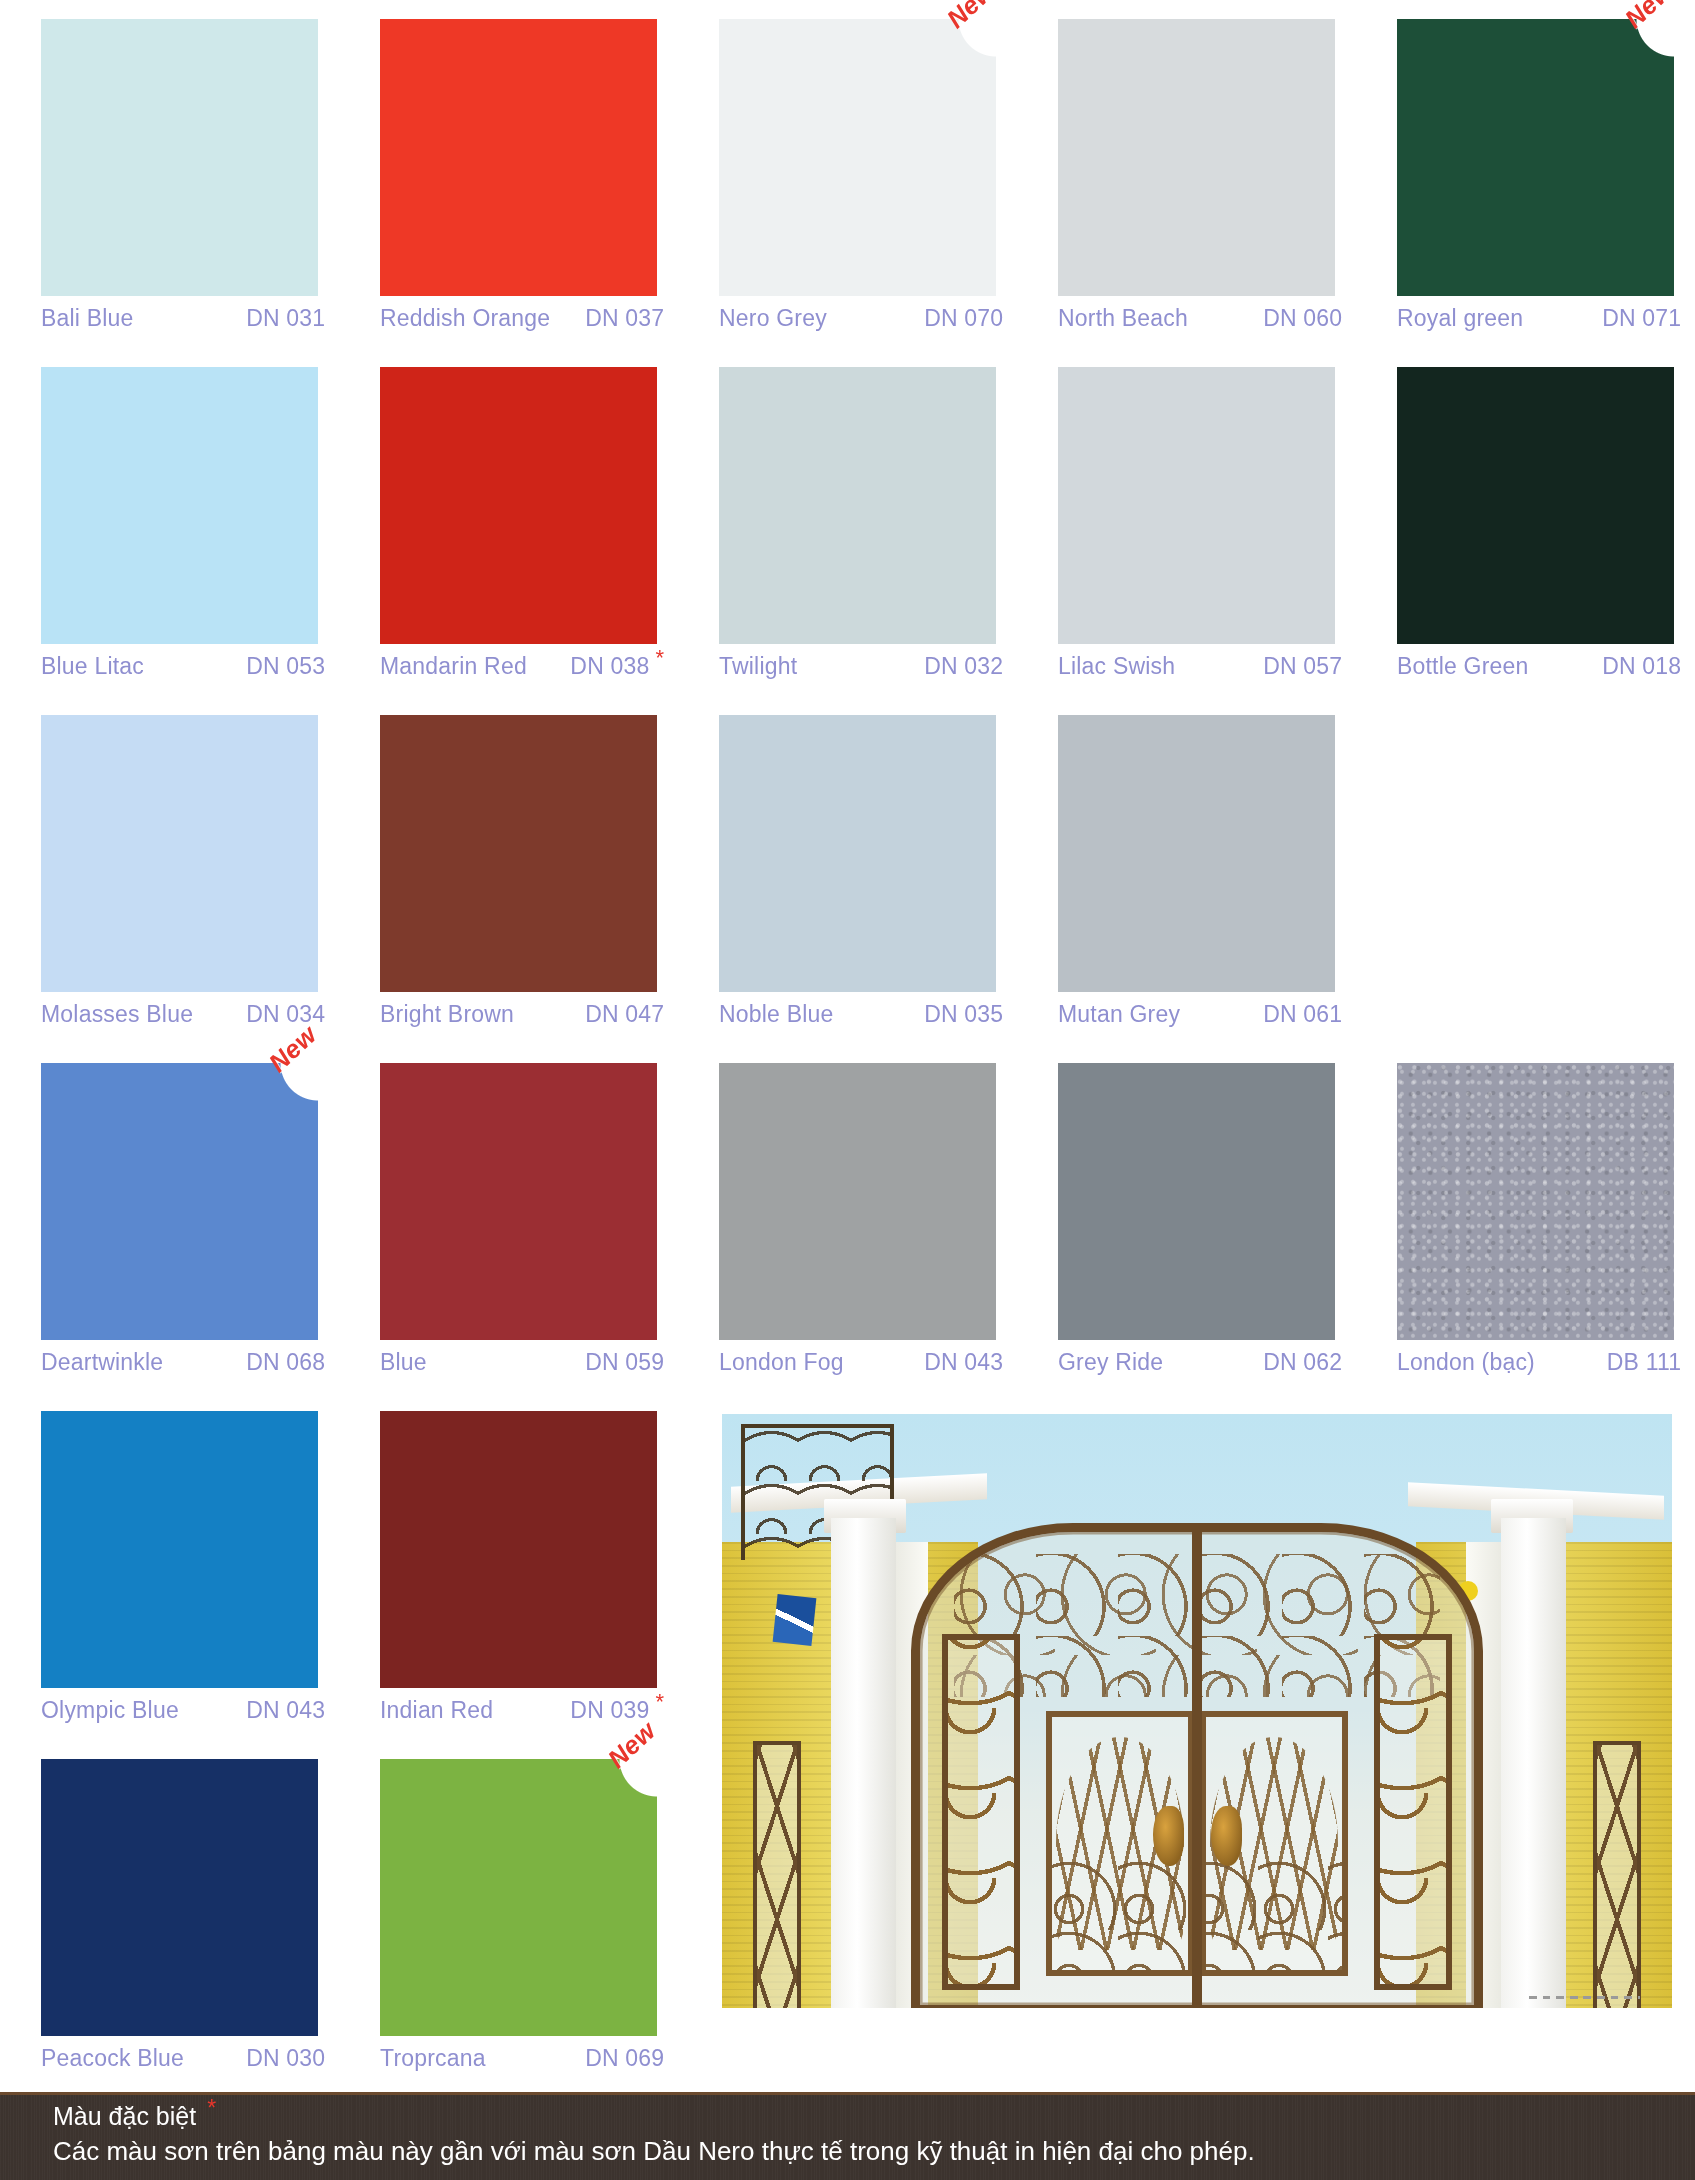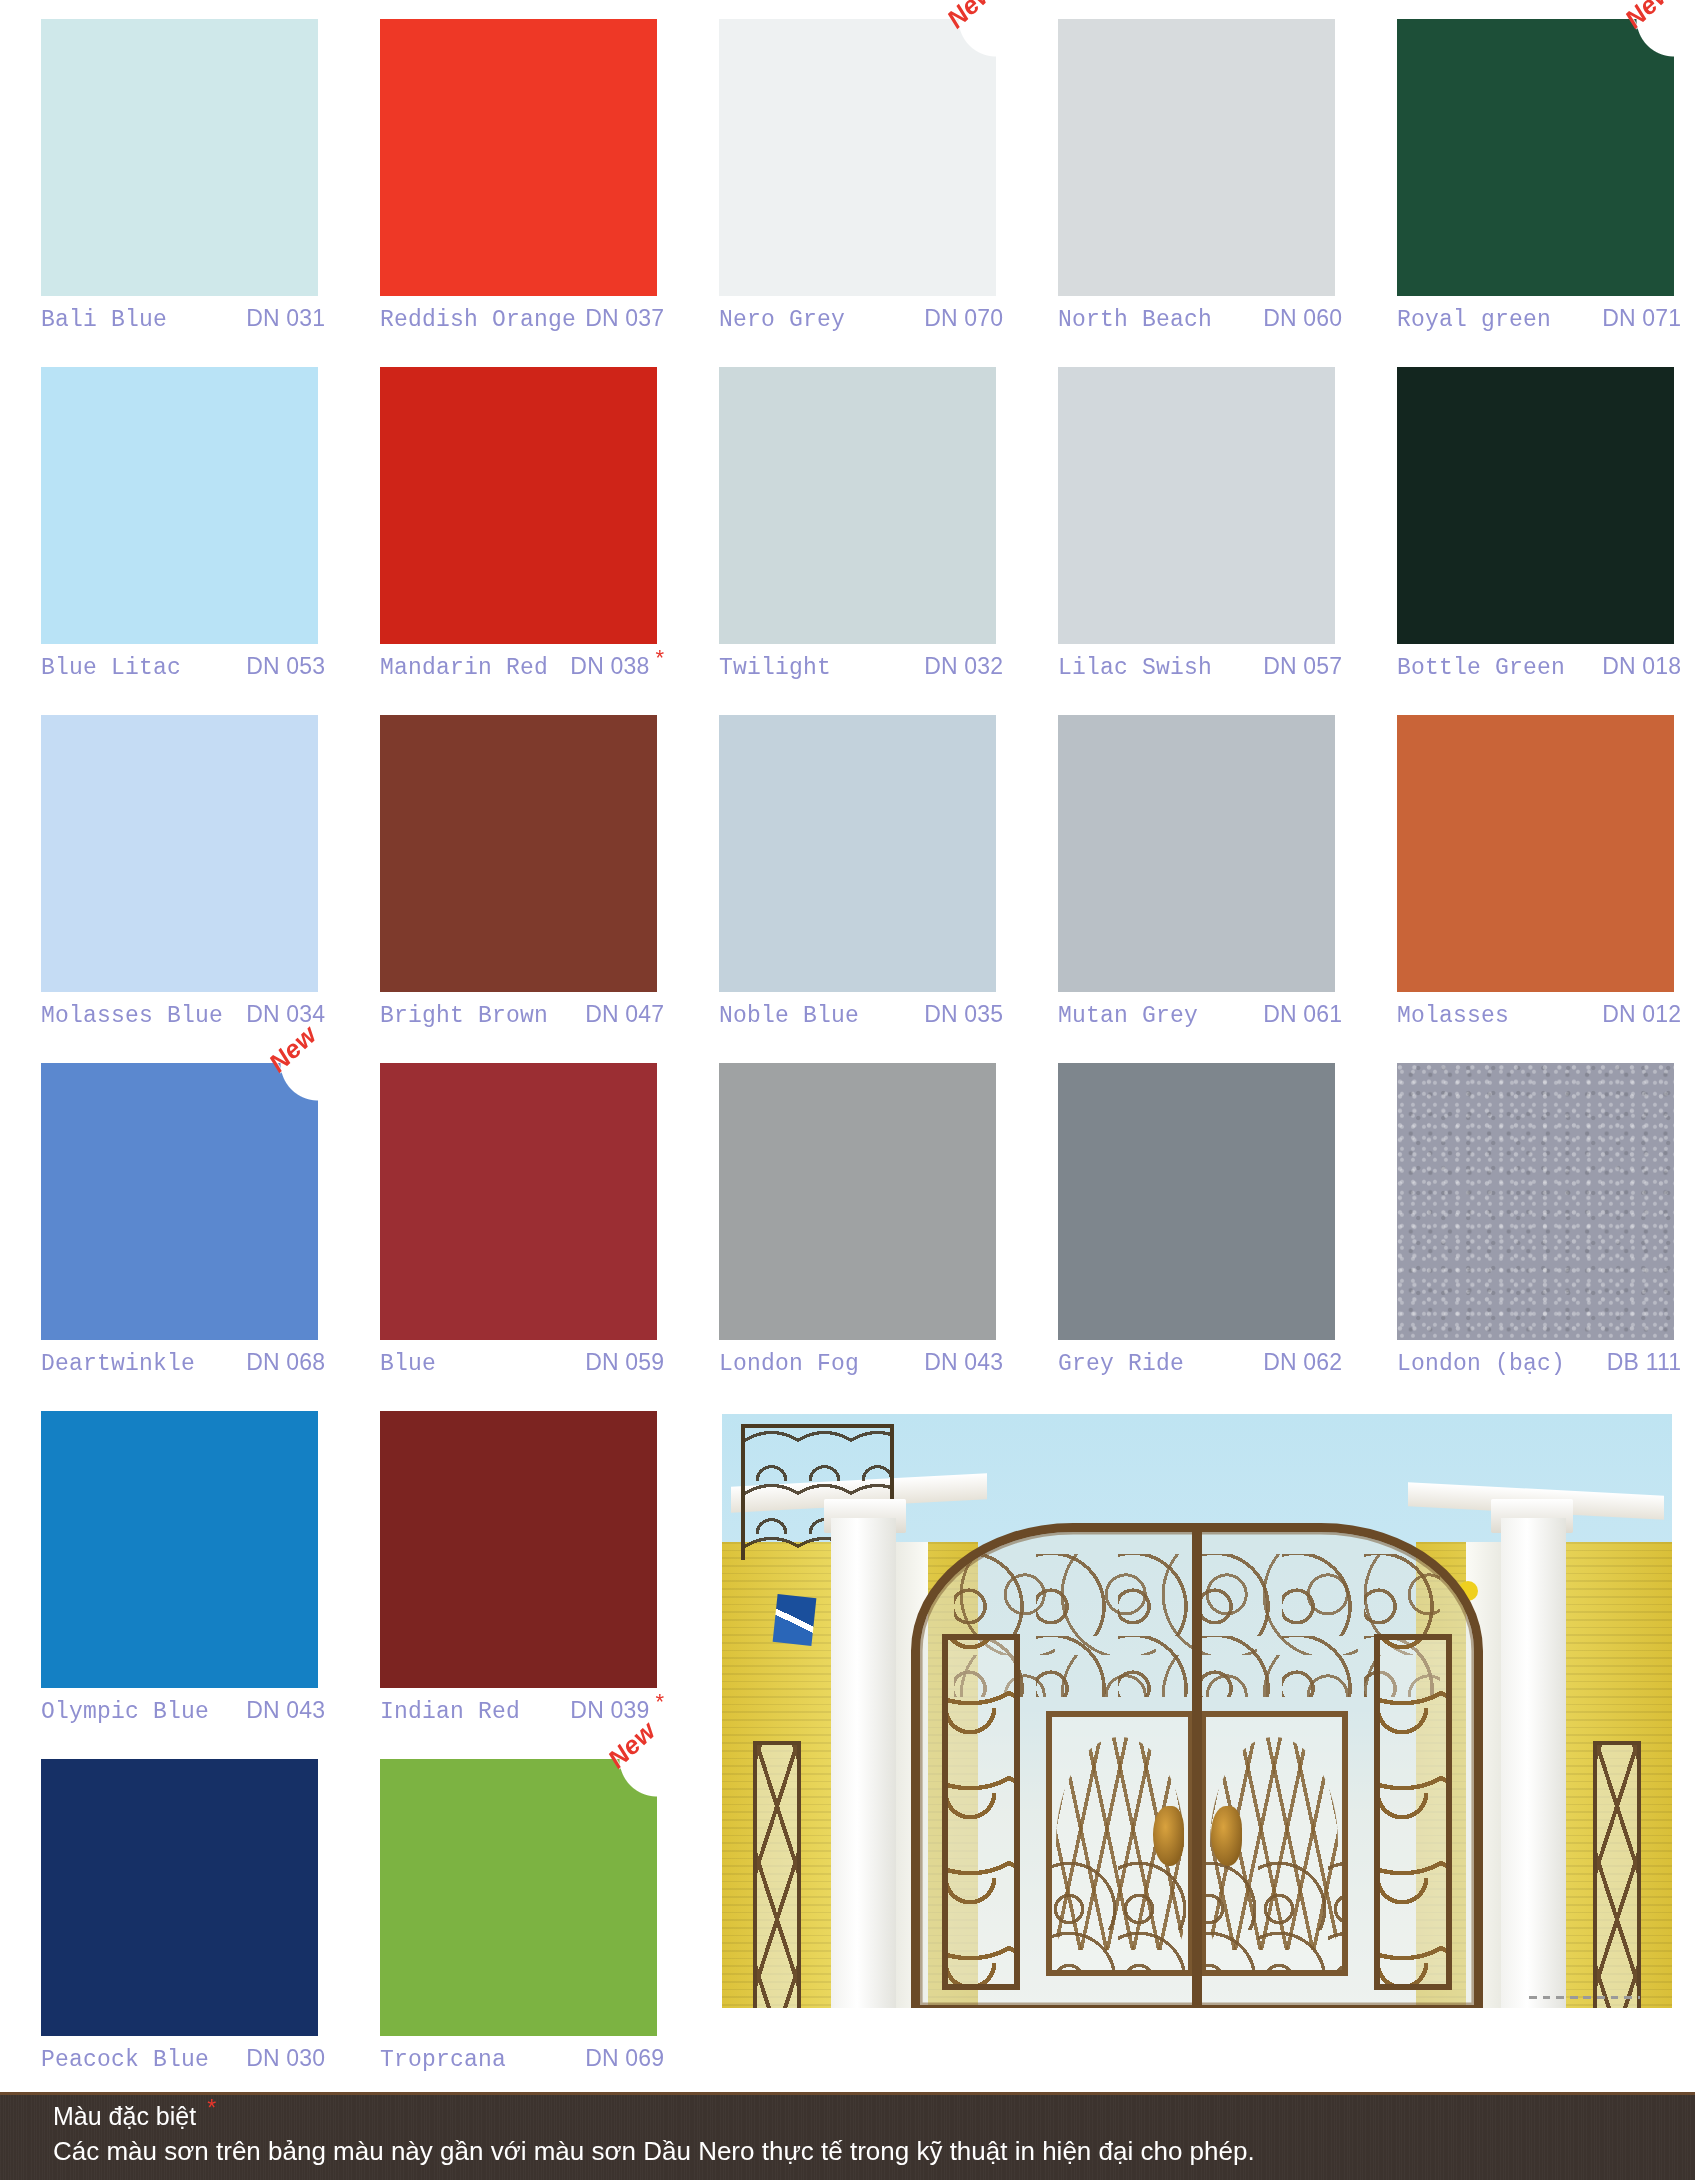--- a/index.html
+++ b/index.html
@@ -94,21 +94,21 @@
     right: 12px;
     top: 286px;
     display: flex;
     justify-content: space-between;
     align-items: baseline;
     font-size: 23px;
     color: #8f8fd0;
     letter-spacing: 0.2px;
     white-space: nowrap;
   }
-  .cap-name { padding-right: 6.8px; font-family: Liberation Mono, monospace; }
+  .cap-name { padding-right: 6.8px; }
   .cap-code { position: relative; padding-right: 1.7px; text-align: right; }
   .star {
     color: #e8362c;
     font-size: 22px;
     margin-left: 6px;
     vertical-align: super;
     line-height: 0;
   }
 
   
@@ -469,29 +469,20 @@
             <span class="cap-code"><span>DN 035</span></span>
           </div>
         </div>
         <div class="cell">
           <div class="chip-wrap">
             <div class="chip" style="background-color: rgb(185, 192, 198);"></div>
           </div>
           <div class="caption">
             <span class="cap-name">Mutan Grey</span>
             <span class="cap-code"><span>DN 061</span></span>
-          </div>
-        </div>
-        <div class="cell">
-          <div class="chip-wrap">
-            <div class="chip" style="background-color: rgb(201, 100, 56);"></div>
-          </div>
-          <div class="caption">
-            <span class="cap-name">Molasses</span>
-            <span class="cap-code"><span>DN 012</span></span>
           </div>
         </div>
       </div>
       <div class="row">
         <div class="cell">
           <div class="chip-wrap">
             <div class="chip notch" style="background-color: rgb(91, 136, 207);"></div>
             <div class="new-badge">New</div>
           </div>
           <div class="caption">

